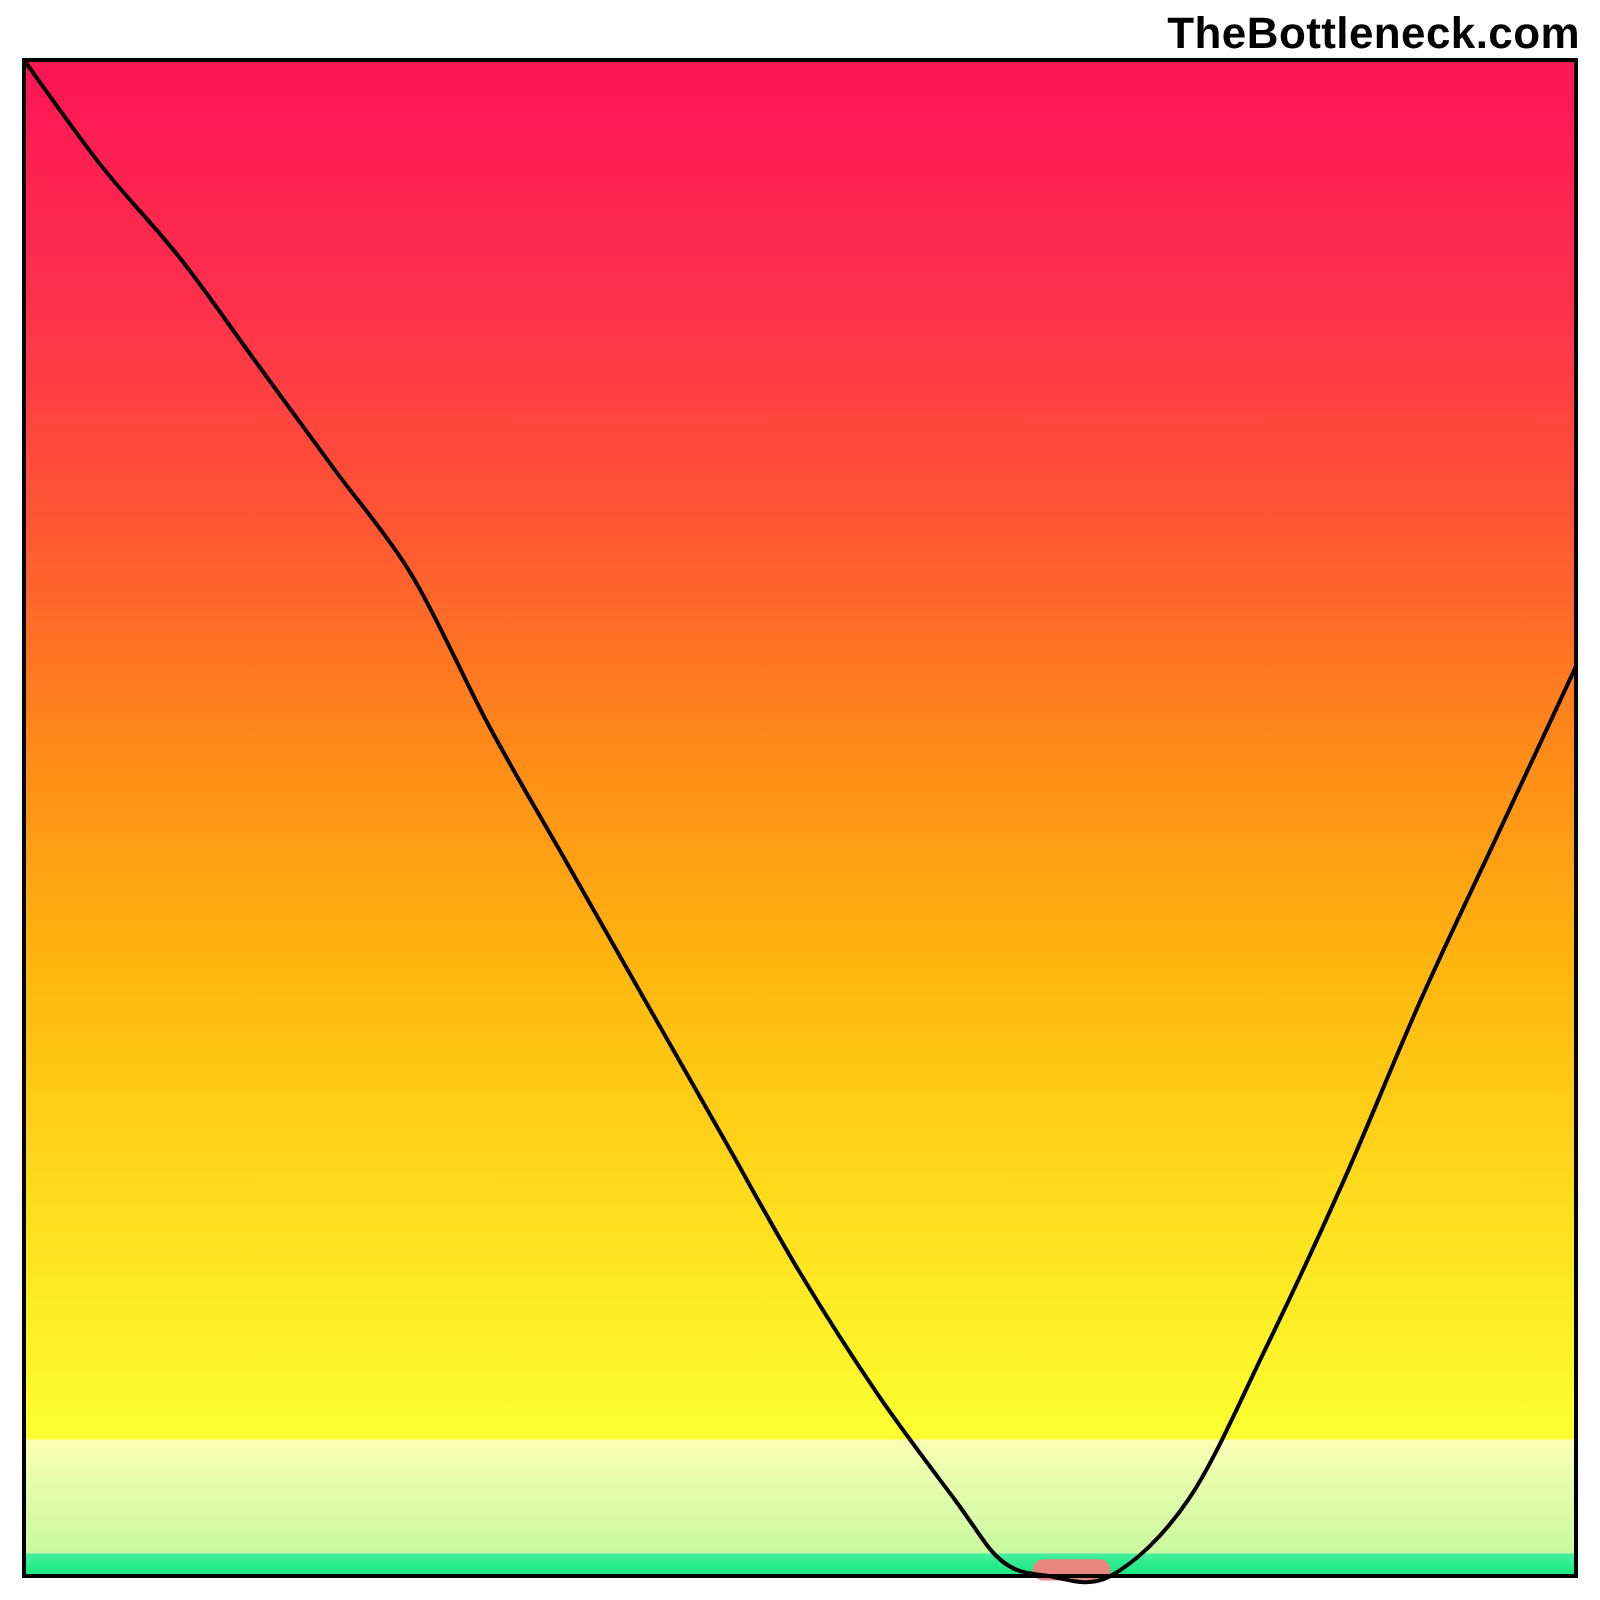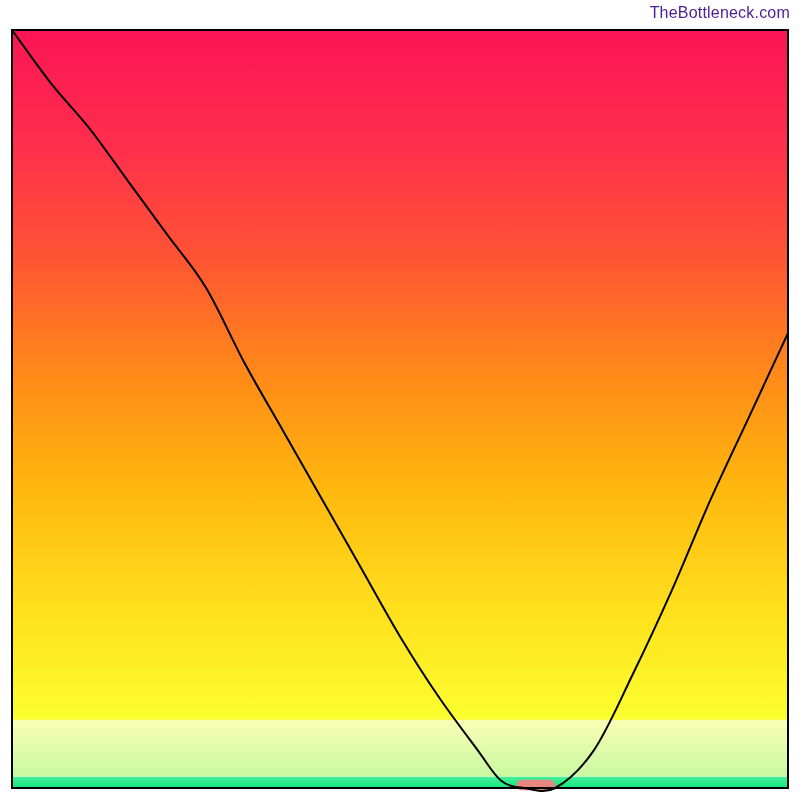--- a/index.html
+++ b/index.html
@@ -13,23 +13,23 @@
   }
   .chart-container {
     position: relative;
     width: 800px;
     height: 800px;
   }
   .watermark {
     position: absolute;
     top: 4px;
     right: 10px;
-    font-size: 16px;
-    font-weight: 400;
-    color: #4c1d95;
+    font-size: 22px;
+    font-weight: 700;
+    color: #000000;
     letter-spacing: 0.2px;
     z-index: 10;
   }
   svg {
     display: block;
   }
 </style>
 </head>
 <body>
 

